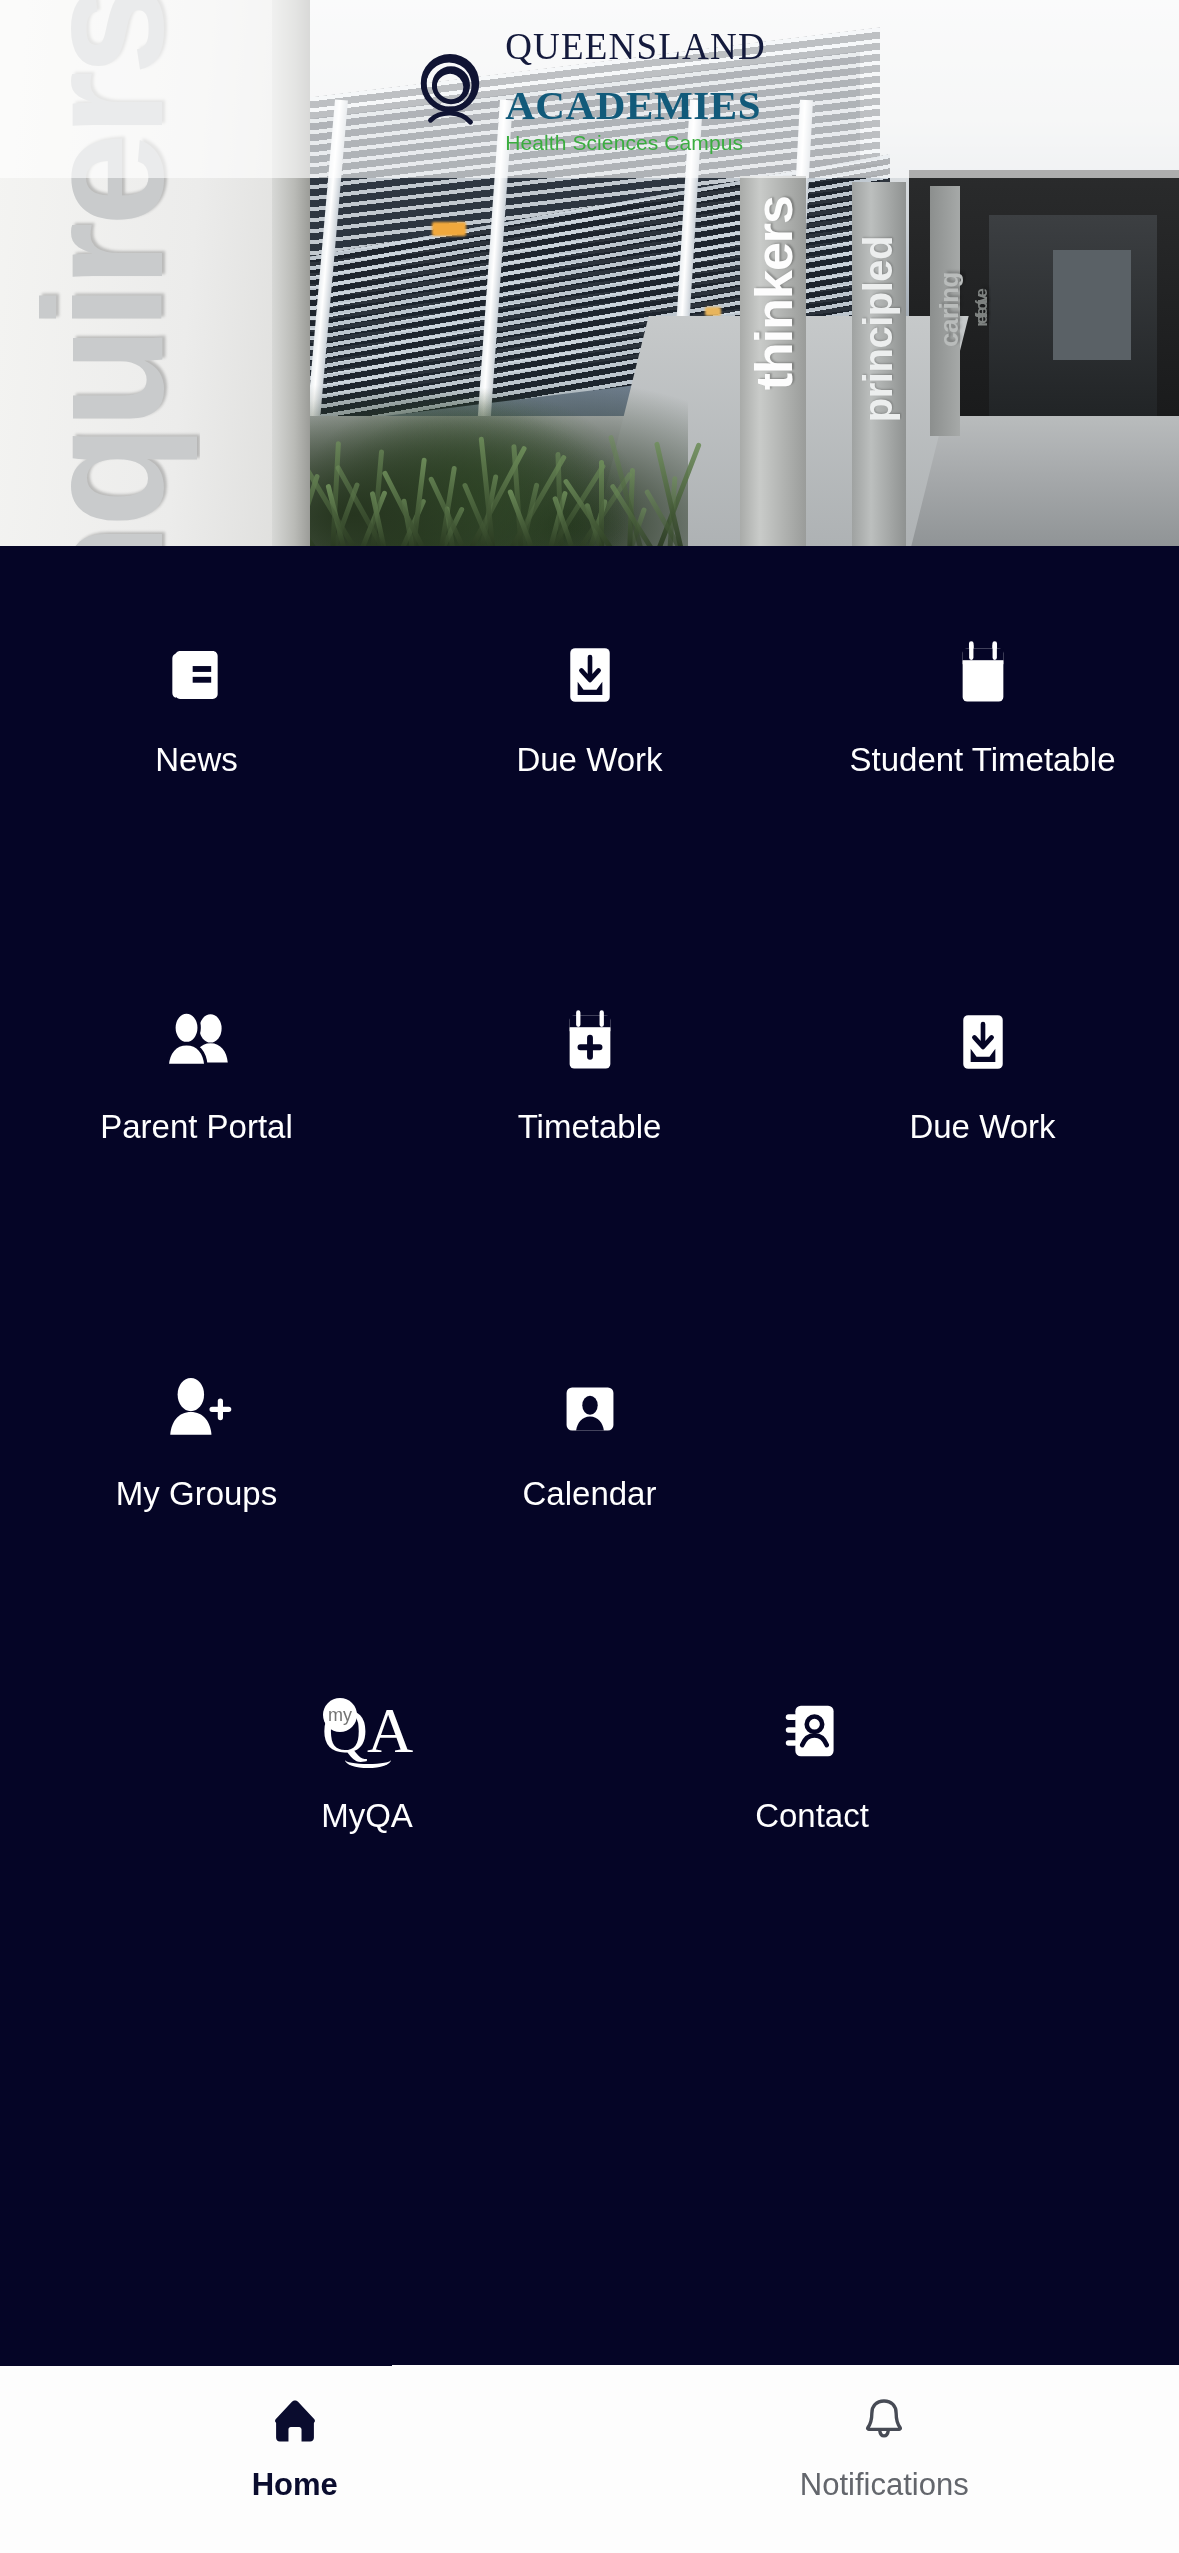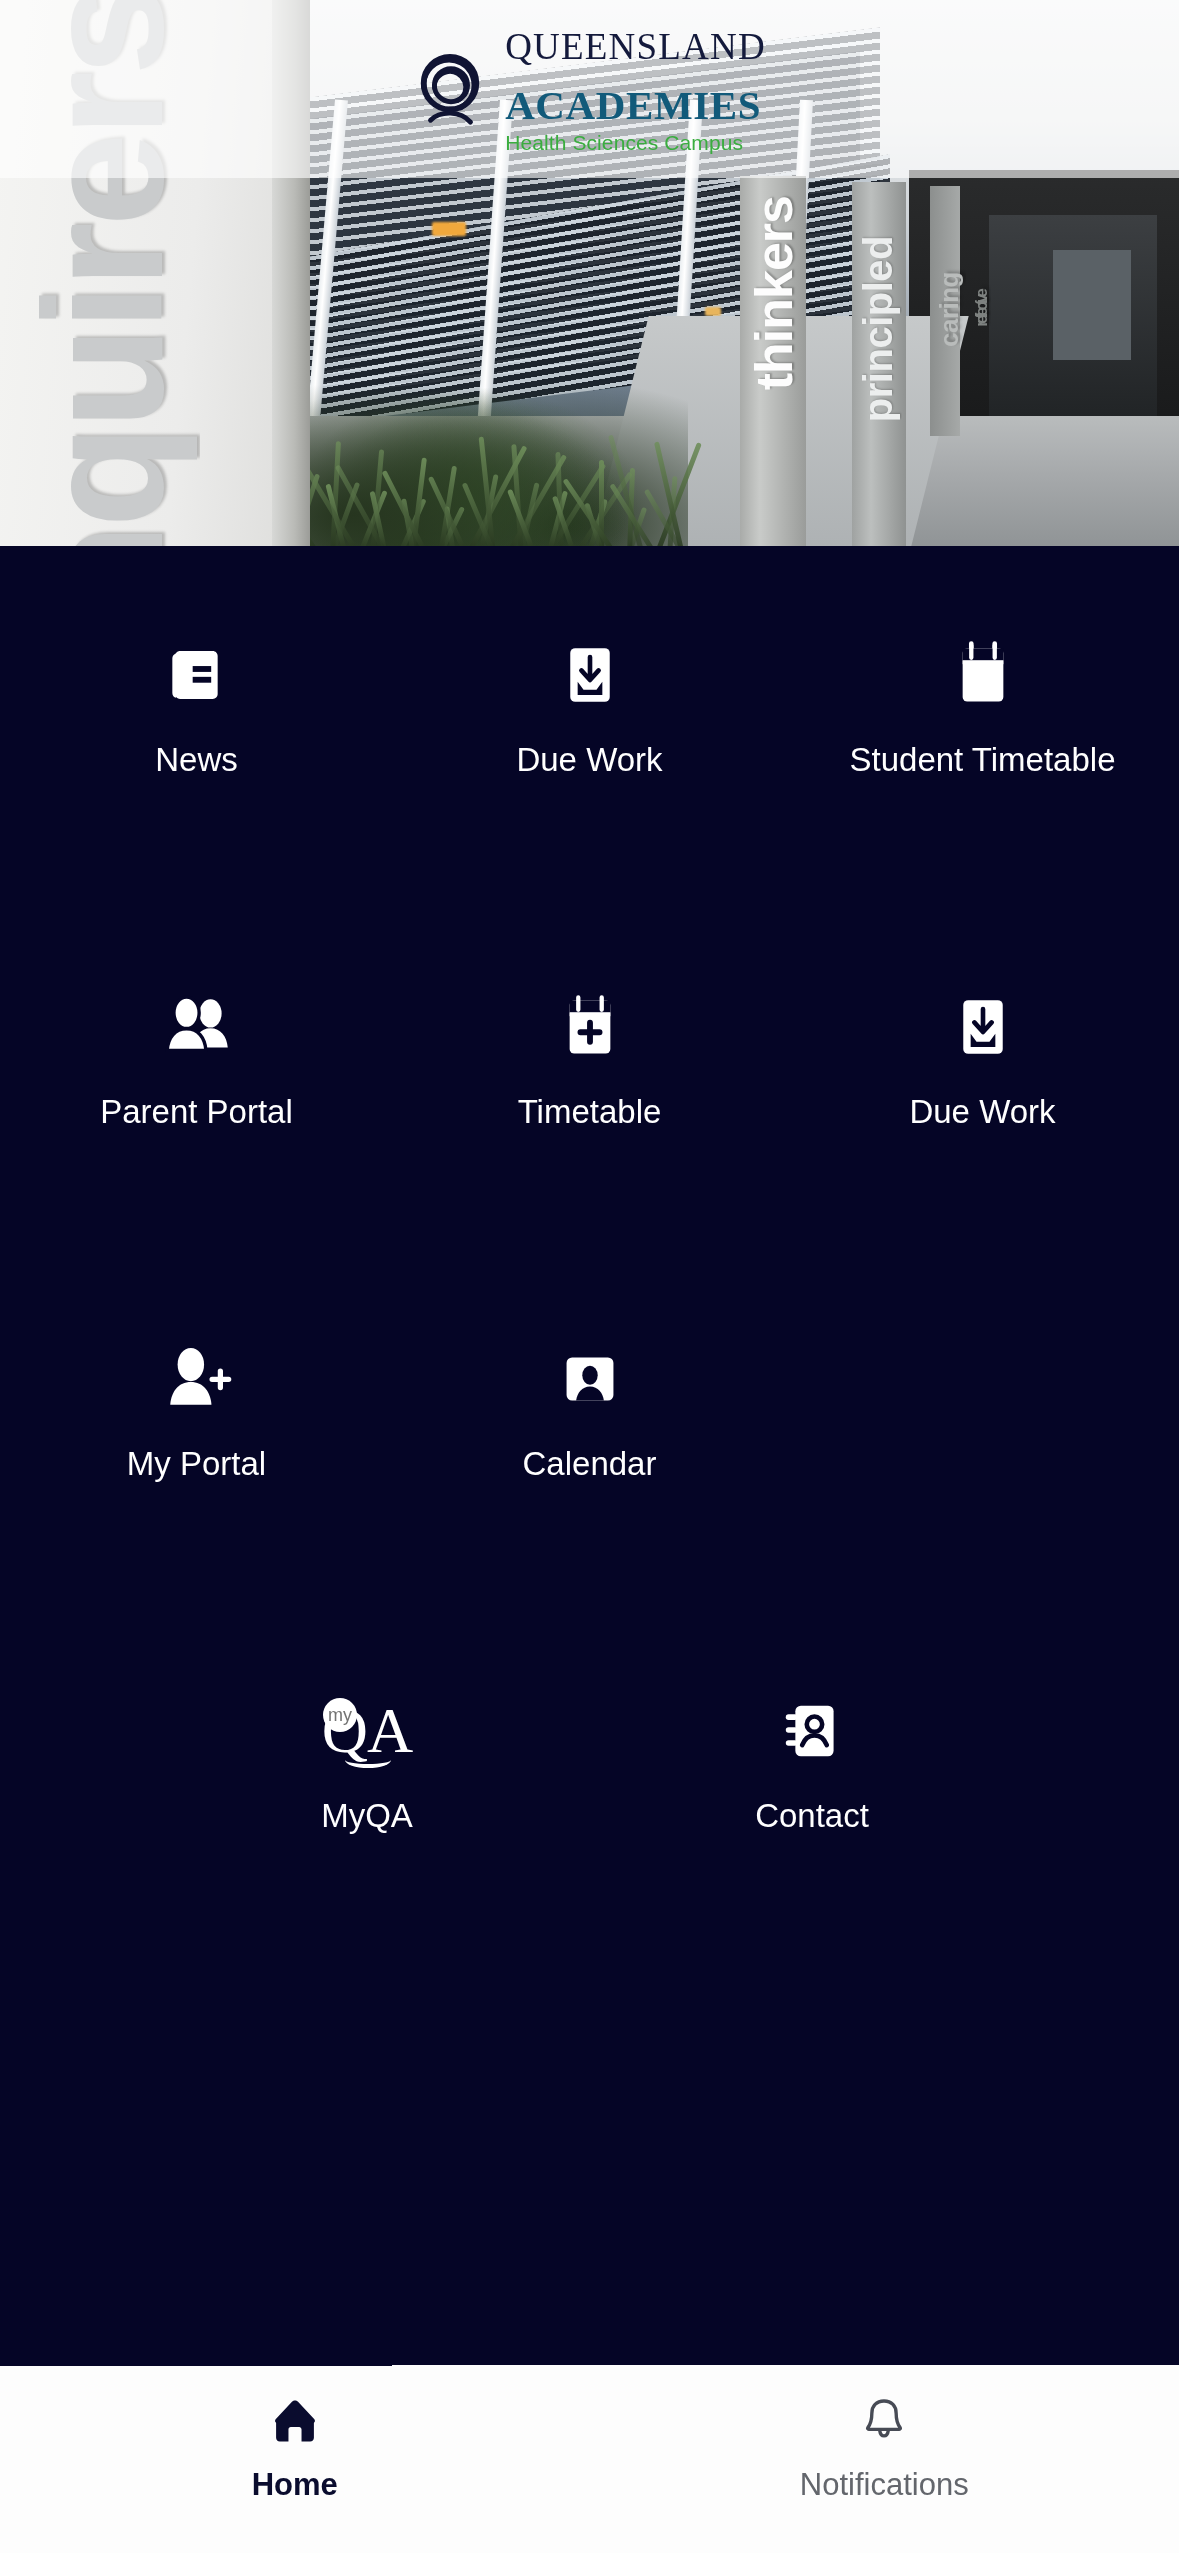--- a/index.html
+++ b/index.html
@@ -188,21 +188,21 @@
   
   .grid-panel {
     position: absolute; left: 0; top: 546px;
     width: 1179px; height: 1819px;
     background: #050526;
   }
   .grid {
     position: absolute; left: 0; top: 40px; width: 1179px;
     display: grid;
     grid-template-columns: repeat(3, 1fr);
-    row-gap: 0;
+    row-gap: 15px;
   }
   .tile {
     height: 352px;
     display: flex; flex-direction: column;
     align-items: center; justify-content: flex-start;
     padding-top: 46px;
     cursor: pointer;
   }
   .tile .ic {
     height: 86px; width: 100px;
@@ -454,21 +454,21 @@
       </div>
 
       <div class="tile">
         <span class="ic">
           <svg width="80" height="74" viewBox="0 0 26 24" fill="#fff">
             <ellipse cx="11" cy="7.3" rx="4.3" ry="5.4"></ellipse>
             <path d="M11 13c4 0 6.4 3.1 6.7 7.4H4.3C4.6 16.1 7 13 11 13z"></path>
             <path d="M20.6 9.4v5.4M17.9 12.1h5.4" stroke="#fff" stroke-width="1.7" stroke-linecap="round"></path>
           </svg>
         </span>
-        <span class="lbl">My Portal</span>
+        <span class="lbl">My Groups</span>
       </div>
 
       <div class="tile">
         <span class="ic">
           <svg width="74" height="74" viewBox="0 0 24 24" fill="#fff">
             <rect x="4.4" y="5" width="15.2" height="14" rx="1.8"></rect>
             <ellipse cx="12" cy="10.8" rx="2.5" ry="3.1" fill="#050526"></ellipse>
             <path d="M12 14.4c2.6 0 4.2 2.1 4.5 4.6h-9c.3-2.5 1.9-4.6 4.5-4.6z" fill="#050526"></path>
           </svg>
         </span>

